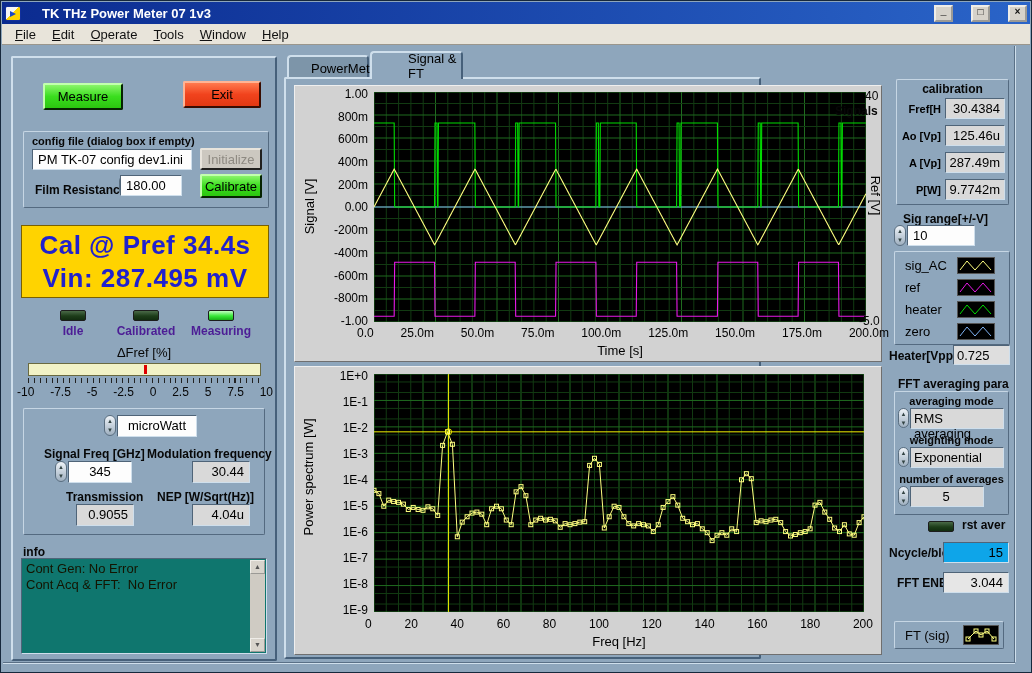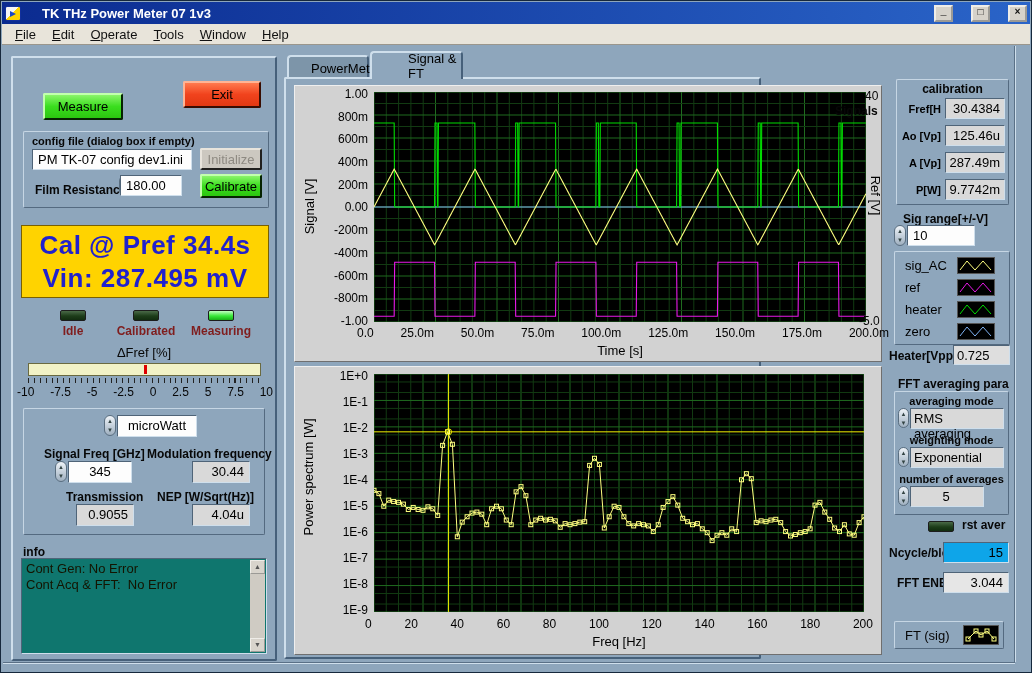--- a/index.html
+++ b/index.html
@@ -38,21 +38,21 @@
   .led.on{background:linear-gradient(#c2ffc2,#38e838 55%,#18b018);}
   .led.off{background:linear-gradient(#4a6a48,#1d3d1a 55%,#122c10);}
   .spin{position:absolute;width:12px;height:21px;display:flex;flex-direction:column;border-radius:6px;
     background:linear-gradient(#eef3f8,#9fb0c0);border:1px solid #5a6e80;cursor:pointer;}
   .spin div{flex:1;display:flex;align-items:center;justify-content:center;font-size:6px;color:#344;line-height:1;}
   
   .display-box{position:absolute;background:#ffd300;border:1px solid #7a6000;
     display:flex;flex-direction:column;align-items:center;justify-content:center;}
   .display-box div{font-size:26px;font-weight:bold;color:#2121cd;line-height:33px;letter-spacing:0.5px;}
   .led-group{position:absolute;width:70px;text-align:center;}
-  .led-group .cap{font-size:12px;font-weight:bold;color:#7f1d1d;margin-top:3px;text-align:center;}
+  .led-group .cap{font-size:12px;font-weight:bold;color:#4c1d95;margin-top:3px;text-align:center;}
   .slider-track{position:absolute;background:#f2f2c6;border:1px solid #6a6a40;}
   .slider-needle{position:absolute;top:1px;bottom:1px;width:3px;background:#e00000;left:calc(50% - 1px);}
   .slider-ticks{position:absolute;height:5px;
     background:repeating-linear-gradient(to right,#222 0 1px,transparent 1px 5.9px);}
   .slider-labels{position:absolute;display:flex;justify-content:space-between;font-size:12px;color:#070707;}
   .info-box{position:absolute;background:#0f766e;border:1px solid;border-color:#4f6478 #cfdfec #cfdfec #4f6478;}
   .info-text{position:absolute;left:4px;top:2px;right:18px;font-size:13px;color:#141400;line-height:16px;white-space:pre;}
   .sb{position:absolute;top:1px;right:1px;bottom:1px;width:15px;background:#cfcbc3;}
   .sb-btn{height:14px;background:#d8d4cc;border:1px outset #efede8;font-size:7px;text-align:center;line-height:12px;color:#555;}
   .sb-btn.bottom{position:absolute;bottom:0;left:0;right:0;}
@@ -98,21 +98,21 @@
       <span class="menu-item">File</span>
       <span class="menu-item">Edit</span>
       <span class="menu-item">Operate</span>
       <span class="menu-item">Tools</span>
       <span class="menu-item">Window</span>
       <span class="menu-item">Help</span>
     </div>
 
   <div class="panel-raised" style="left:10px;top:55px;width:266px;height:605px;">
 
-    <div class="btn btn-green" style="left:30px;top:35px;width:80px;height:27px;">Measure</div>
+    <div class="btn btn-green" style="left:30px;top:25px;width:80px;height:27px;">Measure</div>
     <div class="btn btn-red" style="left:170px;top:23px;width:78px;height:27px;">Exit</div>
 
     <div class="box-raised" style="left:10px;top:73px;width:246px;height:77px;">
       <div class="lbl" style="left:8px;top:3px;font-size:11px;">config file (dialog box if empty)</div>
       <div class="field field-white" style="left:8px;top:17px;width:160px;height:21px;">PM TK-07 config dev1.ini</div>
       <div class="btn btn-disabled" style="left:176px;top:16px;width:62px;height:22px;">Initialize</div>
       <div class="lbl" style="left:11px;top:51px;">Film Resistance</div>
       <div class="spin" style="left:95px;top:43px;">
           <div>▲</div>
           <div>▼</div>

